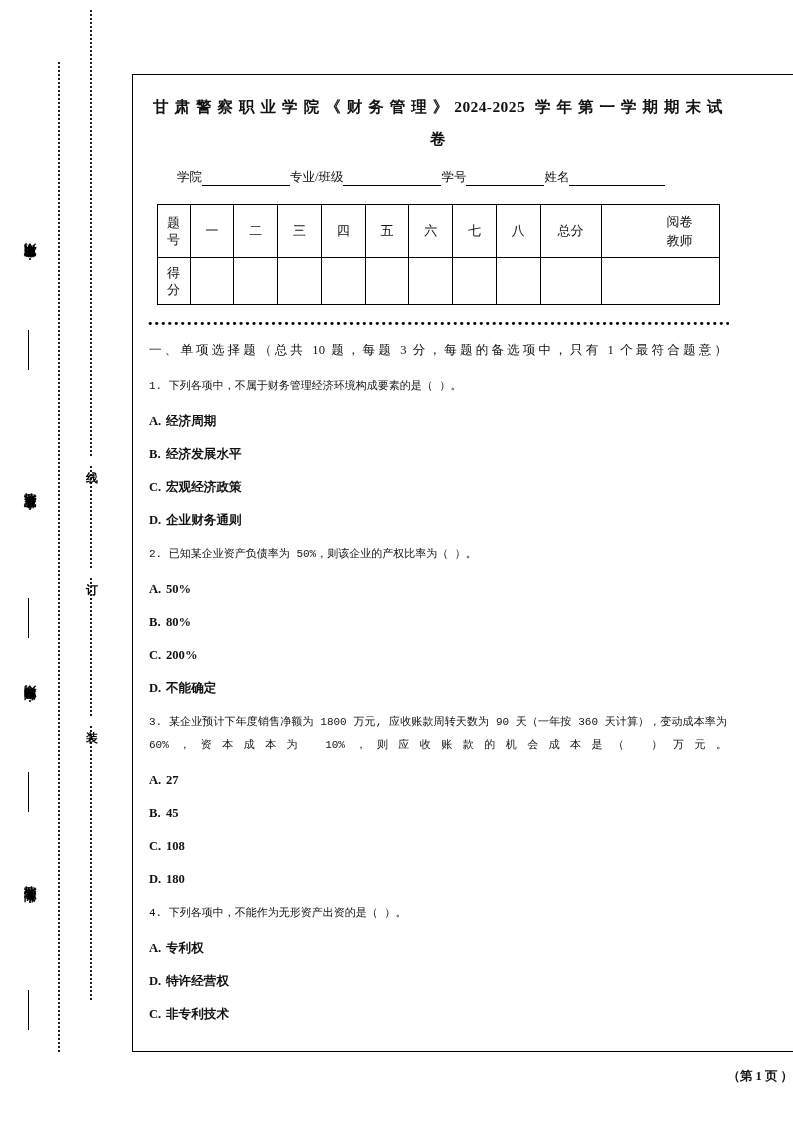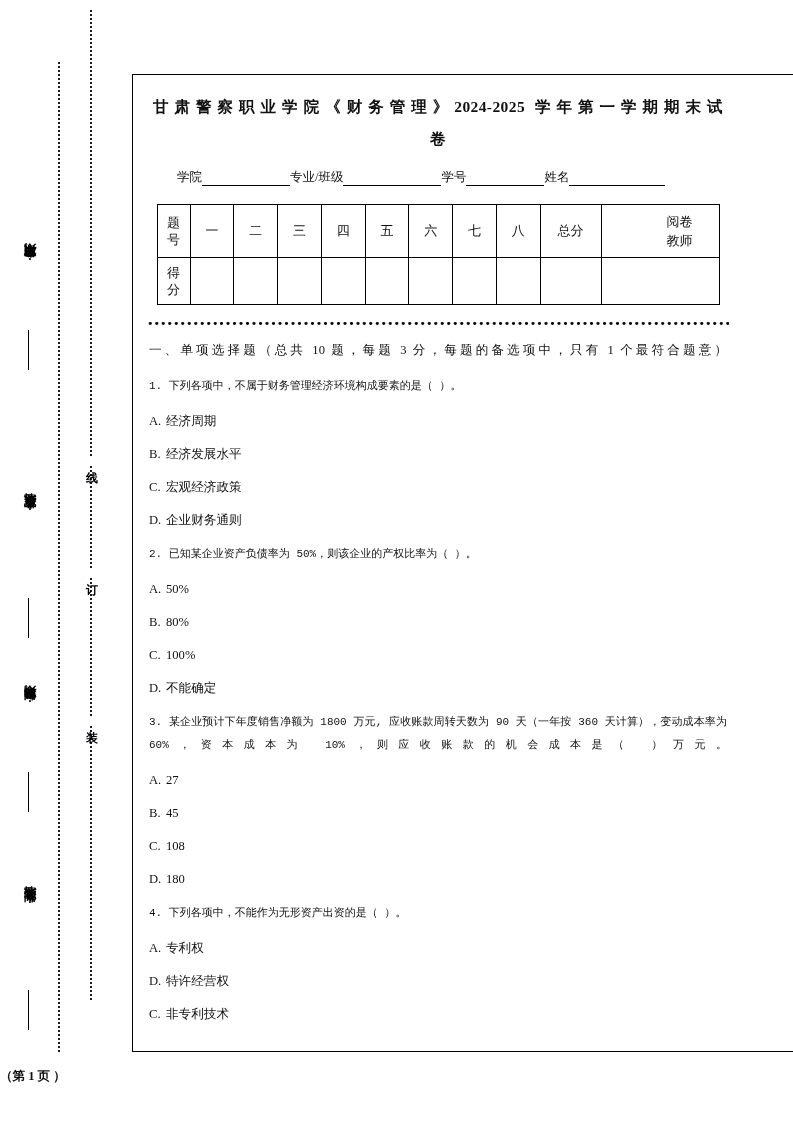--- a/index.html
+++ b/index.html
@@ -184,30 +184,31 @@
     margin-bottom: 13px;
     text-align: justify;
     font-family: Liberation Mono, monospace;
   }
   .q-stem.justify-both { text-align-last: justify; }
   .q-opt {
     font-size: 12.6px;
     line-height: 20px;
     margin-bottom: 13px;
     font-family: "Liberation Serif", "DejaVu Serif", serif;
+    font-weight: bold;
   }
   .opt-letter { display: inline-block; min-width: 17px; }
 
   
   .footer {
     position: absolute;
     left: 0;
     top: 1068px;
     width: 793px;
-    text-align: left;
+    text-align: right;
     font-size: 12.5px;
     font-weight: bold;
     font-family: "Liberation Serif", "DejaVu Serif", serif;
   }
 </style>
 </head>
 <body>
 
 <div class="left-margin">
 
@@ -313,21 +314,21 @@
       </div>
 
       <div class="q-stem">2. 已知某企业资产负债率为 50%，则该企业的产权比率为（  ）。</div>
       <div class="q-opt">
         <span class="opt-letter">A.</span><span>50%</span>
       </div>
       <div class="q-opt">
         <span class="opt-letter">B.</span><span>80%</span>
       </div>
       <div class="q-opt">
-        <span class="opt-letter">C.</span><span>100%</span>
+        <span class="opt-letter">C.</span><span>200%</span>
       </div>
       <div class="q-opt">
         <span class="opt-letter">D.</span><span>不能确定</span>
       </div>
 
       <div class="q-stem justify-both">3. 某企业预计下年度销售净额为 1800 万元, 应收账款周转天数为 90 天（一年按 360 天计算），变动成本率为 60%，资本成本为 10%，则应收账款的机会成本是（  ）万元。</div>
       <div class="q-opt">
         <span class="opt-letter">A.</span><span>27</span>
       </div>
       <div class="q-opt">

